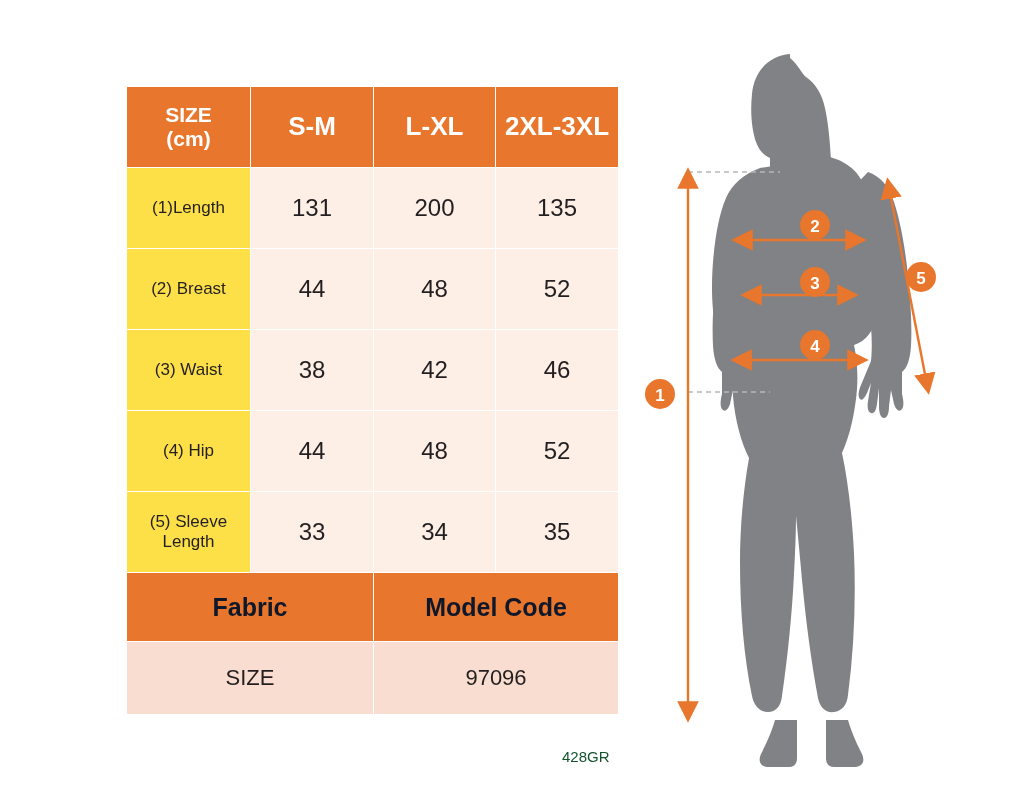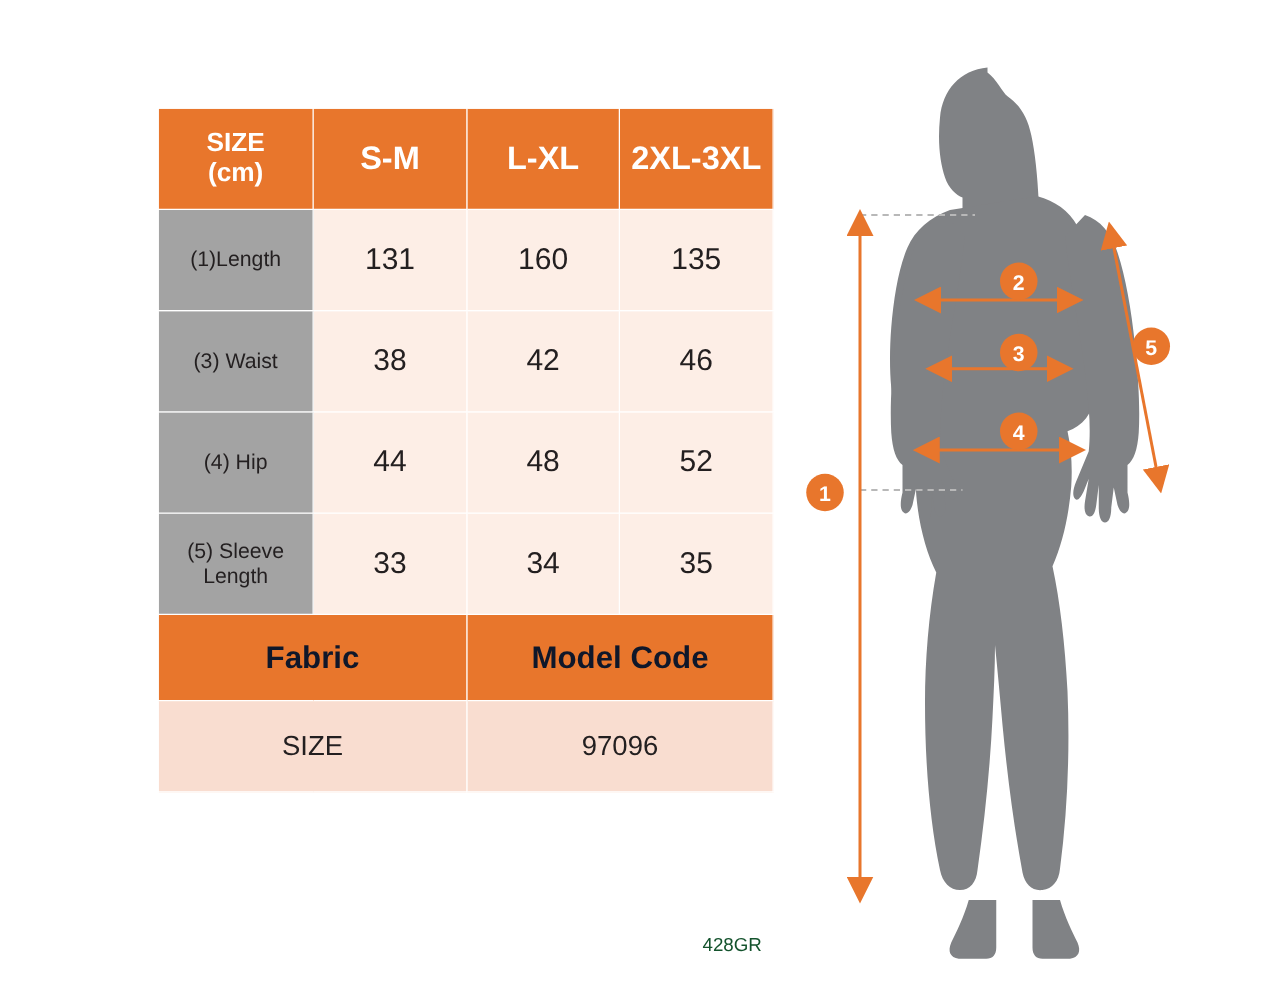--- a/index.html
+++ b/index.html
@@ -38,21 +38,21 @@
     font-weight: bold;
     height: 80px;
     line-height: 1.15;
   }
   .hdr-cell.size-label {
     font-size: 21px;
     text-align: left;
     padding-left: 36px;
   }
   .row-label {
-    background: #a3a3a3;
+    background: #fde047;
     font-size: 17px;
     color: #231f20;
     height: 80px;
     line-height: 1.2;
     padding: 0 6px;
   }
   .val-cell {
     background: #fdeee6;
     font-size: 24px;
     color: #231f20;
@@ -115,22 +115,28 @@
       </th>
       <th class="hdr-cell">S-M</th>
       <th class="hdr-cell">L-XL</th>
       <th class="hdr-cell">2XL-3XL</th>
     </tr>
   </thead>
   <tbody>
     <tr>
       <td class="row-label">(1)Length</td>
       <td class="val-cell">131</td>
-      <td class="val-cell">160</td>
+      <td class="val-cell">200</td>
       <td class="val-cell">135</td>
+    </tr>
+    <tr>
+      <td class="row-label">(2) Breast</td>
+      <td class="val-cell">44</td>
+      <td class="val-cell">48</td>
+      <td class="val-cell">52</td>
     </tr>
     <tr>
       <td class="row-label">(3) Waist</td>
       <td class="val-cell">38</td>
       <td class="val-cell">42</td>
       <td class="val-cell">46</td>
     </tr>
     <tr>
       <td class="row-label">(4) Hip</td>
       <td class="val-cell">44</td>

